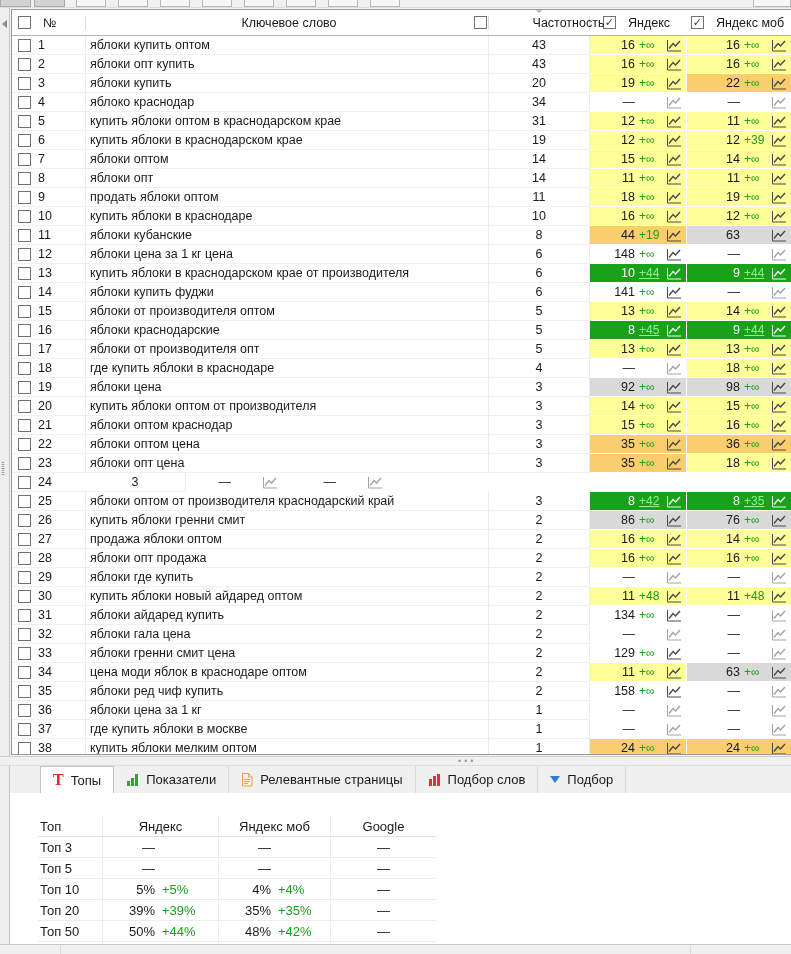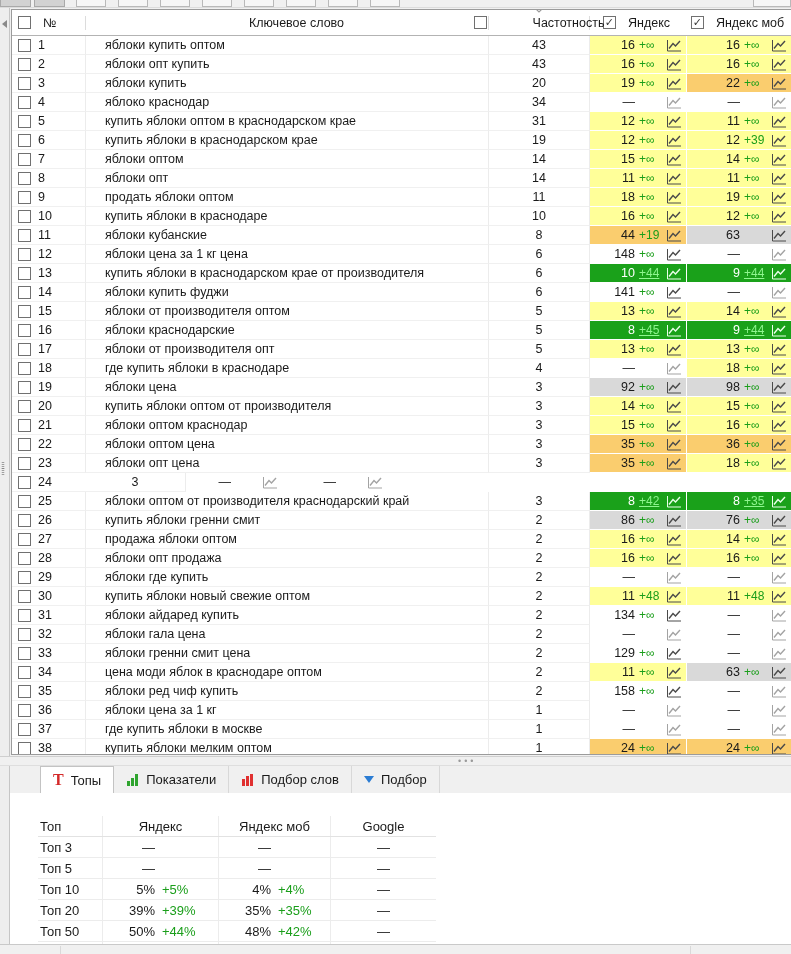--- a/index.html
+++ b/index.html
@@ -22,21 +22,21 @@
     font-size:9px; line-height:6px; letter-spacing:-1px; }
 
   
   #table-wrap { position:absolute; top:9px; left:11px; width:780px; height:746px;
     background:#fff; border:1px solid #9b9b9b; border-right:none; overflow:hidden; }
   .thead { display:flex; height:26px; align-items:center; border-bottom:1px solid #b3b3b3;
     font-size:12.5px; background:#fff; }
   .trow { display:flex; height:19px; align-items:stretch; font-size:12.5px; }
   .c-num { width:73px; display:flex; align-items:center; padding-left:6px;
     border-bottom:1px solid #f0f0f0; }
-  .c-kw { width:404px; display:flex; align-items:center; padding-left:19px;
+  .c-kw { width:404px; display:flex; align-items:center; padding-left:4px;
     border-left:1px solid #ececec; border-right:1px solid #ececec; border-bottom:1px solid #f0f0f0;
     white-space:nowrap; overflow:hidden; }
   .c-freq { width:101px; display:flex; align-items:center; justify-content:center;
     border-right:1px solid #ececec; border-bottom:1px solid #f0f0f0; }
   .c-pos { display:flex; align-items:center; justify-content:flex-end;
     padding-right:3px; border-bottom:1px solid #ffffff; border-right:1px solid #fff; }
   .c-y { width:97px; }
   .c-m { width:104px; border-right:none; }
   .pv { flex:1; text-align:right; white-space:nowrap; }
   .pd { width:27px; text-align:left; margin-left:4px; color:#1a9e1a; font-size:12px; white-space:nowrap; overflow:hidden; }
@@ -1049,21 +1049,21 @@
         </svg>
       </span>
     </div>
   </div>
 
   <div class="trow">
     <div class="c-num">
       <span class="cb"></span>
       <span class="num">30</span>
     </div>
-    <div class="c-kw">купить яблоки новый свежие оптом</div>
+    <div class="c-kw">купить яблоки новый айдаред оптом</div>
     <div class="c-freq">2</div>
     <div class="c-pos c-y bg-yellow">
       <span class="pv">11</span>
       <span class="pd">+48</span>
       <span class="chart">
         <svg width="15" height="13" viewBox="0 0 15 13" fill="none">
           <line class="ln stroke-dark" x1="0.5" y1="1" x2="0.5" y2="12" stroke-width="1"></line>
           <line class="ln stroke-dark" x1="0.5" y1="12" x2="14" y2="12" stroke-width="1"></line>
           <polyline class="ln stroke-dark" points="2,9.5 6,4.5 8.5,7 13,2" stroke-width="1.4"></polyline>
         </svg>
@@ -1350,20 +1350,32 @@
             <rect x="1" y="8" width="3" height="5"></rect>
             <rect x="5" y="5" width="3" height="8"></rect>
             <rect x="9" y="1" width="3" height="12"></rect>
           </g>
         </svg>
       </span>
       <span>Показатели</span>
     </div>
     <div class="tab">
       <span class="tab-ic">
+        <svg width="12" height="14" viewBox="0 0 12 14">
+          <path d="M1.5,0.5 h6 l3.5,3.5 v9 h-9.5 z" fill="#fdf3dc" stroke="#e8a33d"></path>
+          <path d="M7.5,0.5 v3.5 h3.5" fill="none" stroke="#e8a33d"></path>
+          <line x1="3" y1="6.5" x2="9" y2="6.5" stroke="#e8a33d"></line>
+          <line x1="3" y1="8.5" x2="9" y2="8.5" stroke="#e8a33d"></line>
+          <line x1="3" y1="10.5" x2="7" y2="10.5" stroke="#e8a33d"></line>
+        </svg>
+      </span>
+      <span>Релевантные страницы</span>
+    </div>
+    <div class="tab">
+      <span class="tab-ic">
         <svg width="13" height="13" viewBox="0 0 13 13">
           <g fill="#e03030">
             <rect x="1" y="6" width="3" height="7"></rect>
             <rect x="5" y="3" width="3" height="10"></rect>
             <rect x="9" y="1" width="3" height="12"></rect>
           </g>
         </svg>
       </span>
       <span>Подбор слов</span>
     </div>

